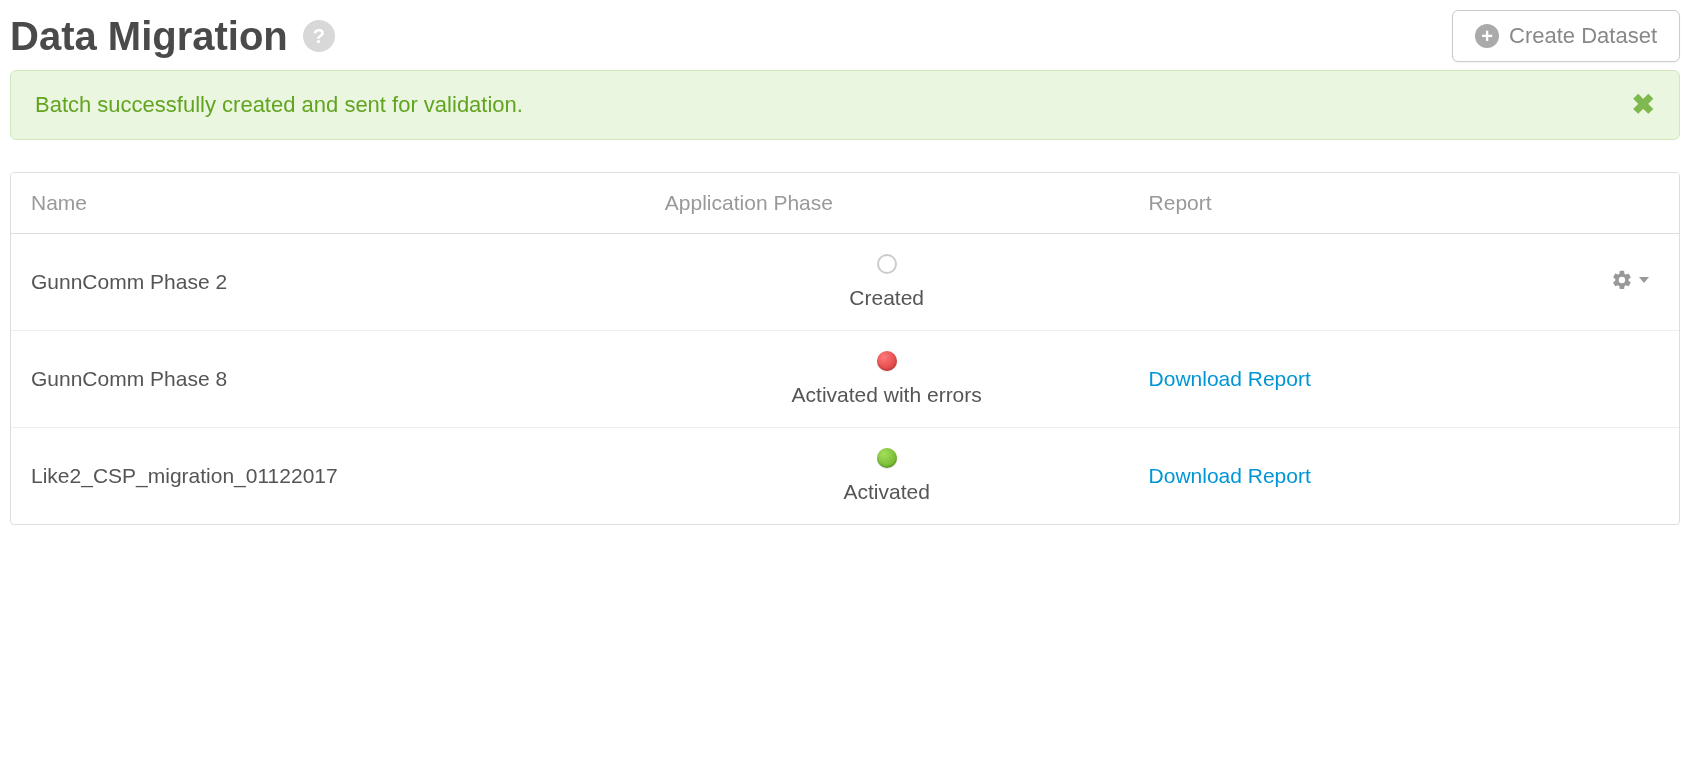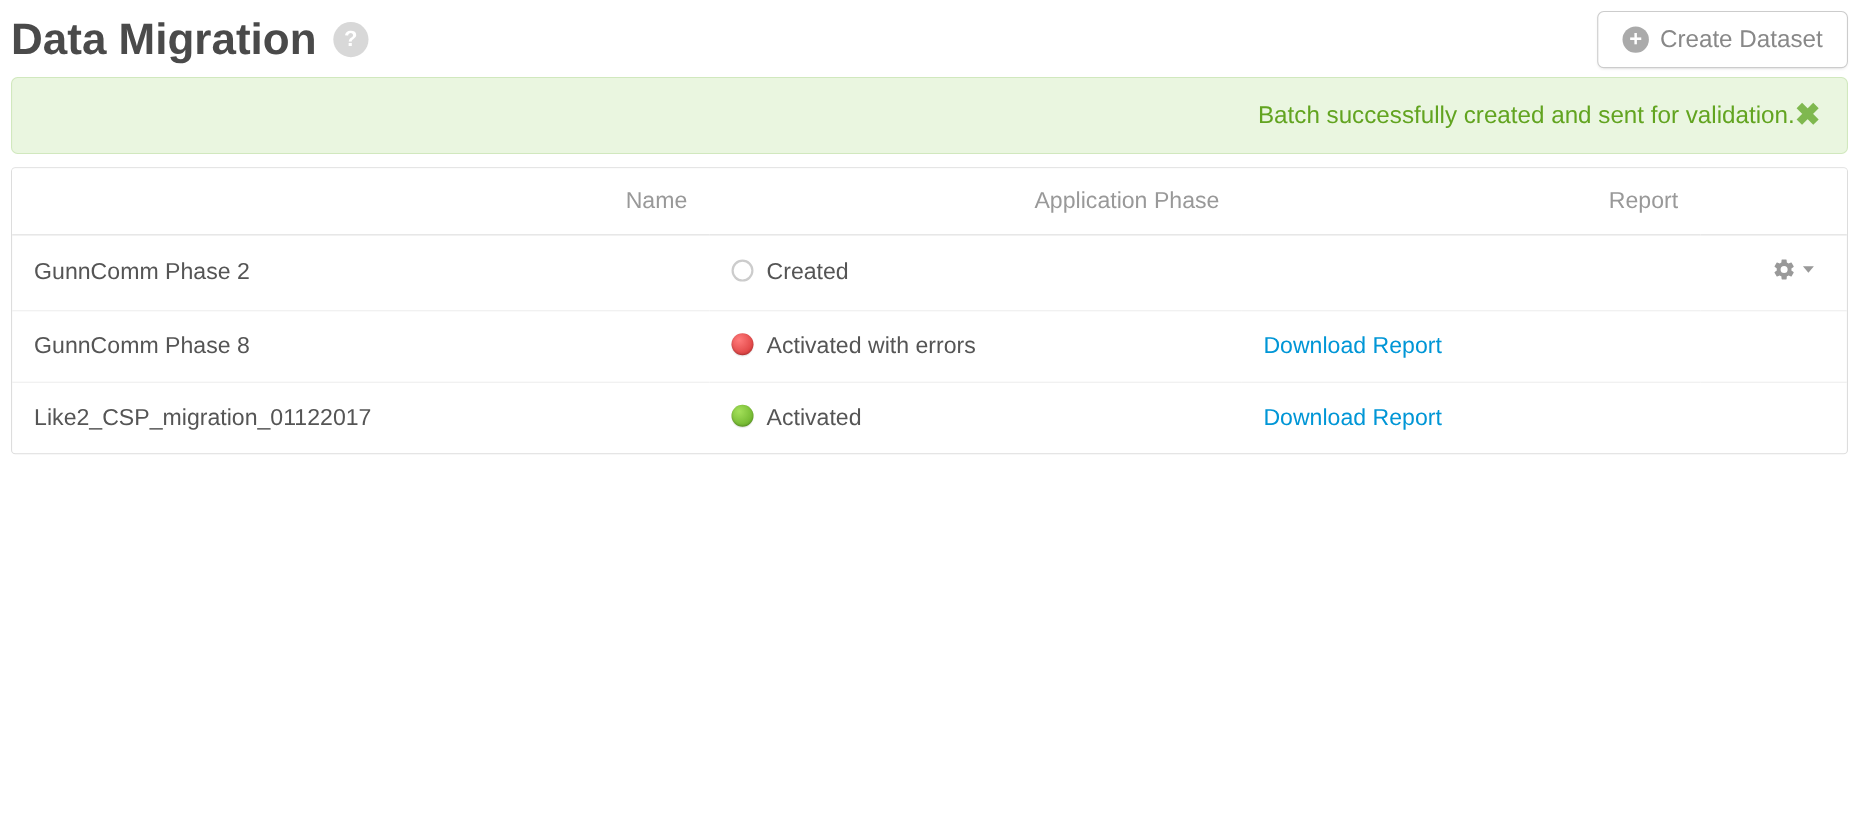--- a/index.html
+++ b/index.html
@@ -64,23 +64,24 @@
       font-size: 20px;
       font-weight: bold;
       line-height: 1;
     }
     .alert {
       background: #eaf6e0;
       border: 1px solid #d1e8be;
       border-radius: 6px;
       padding: 20px 24px;
       display: flex;
-      justify-content: flex-end;
-      align-items: center;
-      margin-bottom: 12px;
+      justify-content: space-between;
+      align-items: center;
+      margin-bottom: 32px;
+      gap: 37px;
     }
     .alert-text {
       color: #62a420;
       font-size: 22px;
     }
     .alert-close {
       color: #7fb84f;
       font-size: 28px;
       font-weight: bold;
       cursor: pointer;
@@ -89,21 +90,21 @@
     .table-container {
       border: 1px solid #ddd;
       border-radius: 4px;
       overflow: hidden;
     }
     table {
       width: 100%;
       border-collapse: collapse;
     }
     thead th {
-      text-align: right;
+      text-align: left;
       padding: 18px 20px;
       font-size: 21px;
       font-weight: 400;
       color: #999;
       border-bottom: 1px solid #ddd;
       background: #fff;
     }
     tbody td {
       padding: 20px 20px;
       font-size: 21px;
@@ -111,22 +112,23 @@
       border-bottom: 1px solid #eee;
       vertical-align: middle;
     }
     tbody tr:last-child td { border-bottom: none; }
     .col-name { width: 38%; }
     .col-status { width: 29%; }
     .col-report { width: 25%; }
     .col-actions { width: 8%; text-align: right; padding-right: 30px; }
     .status-cell {
       display: flex;
-      align-items: flex-start;
+      align-items: center;
       gap: 12px;
+      flex-direction: column;
     }
     .status-dot {
       width: 20px;
       height: 20px;
       border-radius: 50%;
       flex-shrink: 0;
       box-shadow: inset 0 -1px 2px rgba(0,0,0,0.25), 0 1px 1px rgba(0,0,0,0.1);
     }
     .dot-created { background: #fff; border: 2px solid #ccc; box-shadow: none; }
     .dot-error { background: radial-gradient(circle at 35% 30%, #ff7a7a, #d32f2f); }

